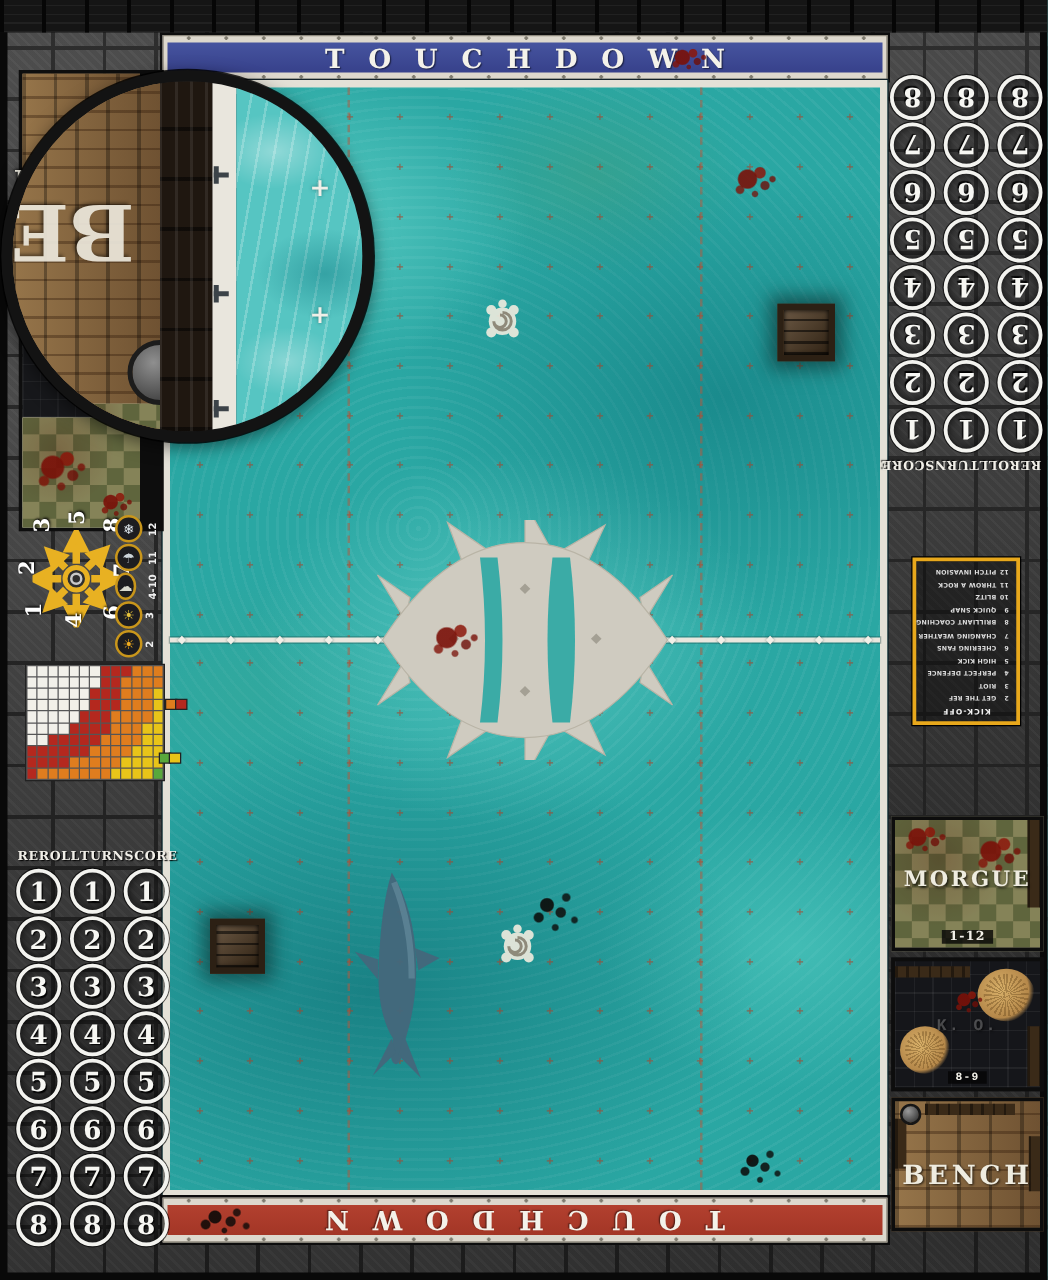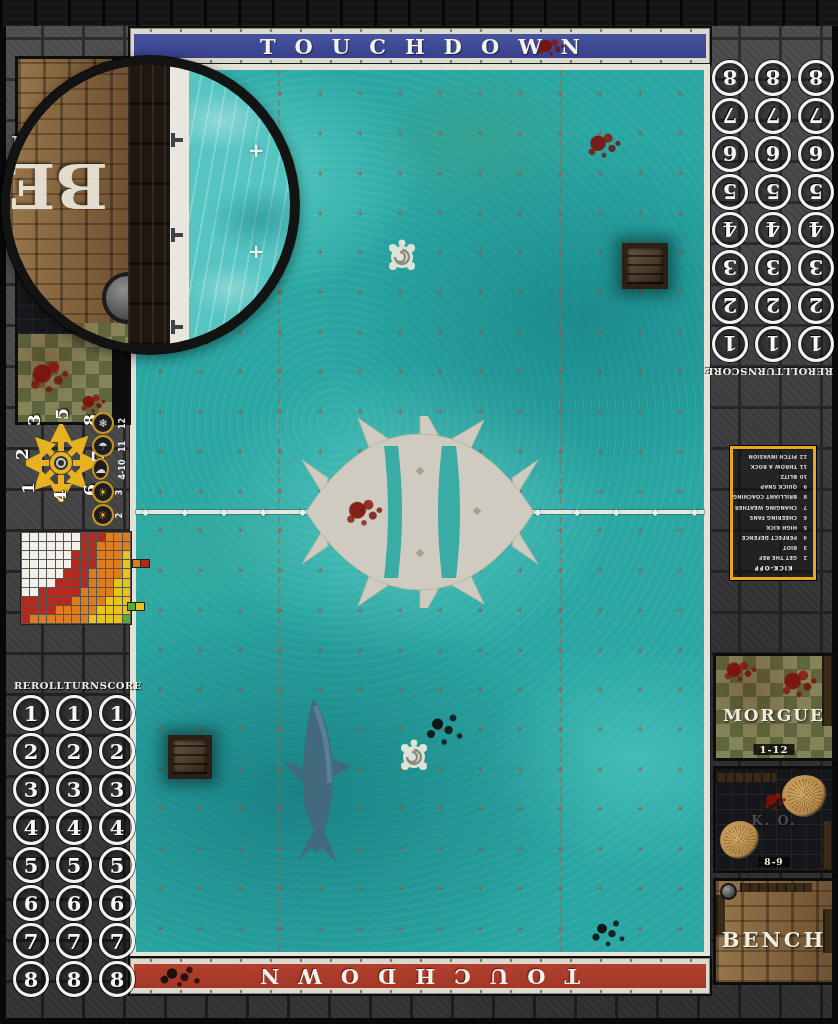--- a/index.html
+++ b/index.html
@@ -986,31 +986,31 @@
           <span>PITCH INVASION</span>
         </div>
       </div>
   </div>
 
   <div class="dugout-right">
     <div class="dr-box dr-morgue checker">
       <div class="beam" style="right:0;top:0;width:10px;height:70px;"></div>
       <div class="splat red" style="left:4px;top:2px;width:40px;height:26px;"></div>
       <div class="splat red" style="left:62px;top:8px;width:42px;height:38px;"></div>
-      <div class="label-center stencil" style="top:49px;font-size:17px;">MORGUE</div>
+      <div class="label-center stencil" style="top:38px;font-size:17px;">MORGUE</div>
       <div class="range-chip">1-12</div>
     </div>
     <div class="dr-box dr-ko">
       <div class="beam" style="left:0;top:4px;width:60px;height:9px;"></div>
       <div class="beam" style="right:0;top:52px;width:10px;height:48px;"></div>
       <div class="hay" style="right:4px;top:6px;width:46px;height:42px;"></div>
       <div class="hay" style="left:4px;top:52px;width:40px;height:38px;"></div>
       <div class="splat red" style="left:46px;top:20px;width:26px;height:24px;"></div>
-      <div class="label-center stencil" style="top:44px;font-size:13px;color:rgba(235,235,235,.28);">K. O.</div>
-      <div class="range-chip" style="font-size:9px;">8-9</div>
+      <div class="label-center stencil" style="top:44px;font-size:13px;color:rgba(235,235,235,.28);font-family:Liberation Mono, monospace;">K. O.</div>
+      <div class="range-chip" style="font-size:9px;font-family:Liberation Mono, monospace;">8-9</div>
     </div>
     <div class="dr-box dr-bench wood">
       <div class="beam" style="left:24px;top:2px;width:72px;height:9px;"></div>
       <div class="beam" style="left:0;top:14px;width:9px;height:40px;"></div>
       <div class="beam" style="right:0;top:28px;width:9px;height:44px;"></div>
       <div class="knob-s" style="left:4px;top:2px;"></div>
       <div class="label-center stencil" style="top:46px;font-size:21px;letter-spacing:3px;">BENCH</div>
     </div>
   </div>
 </div>

